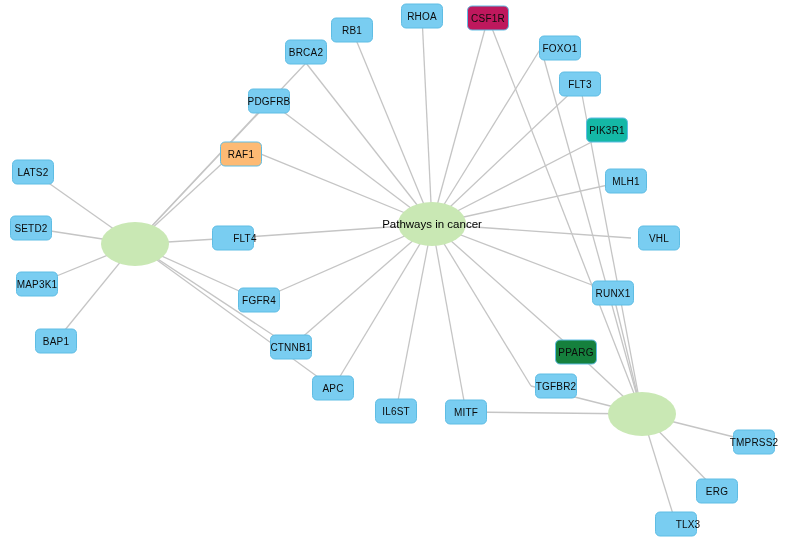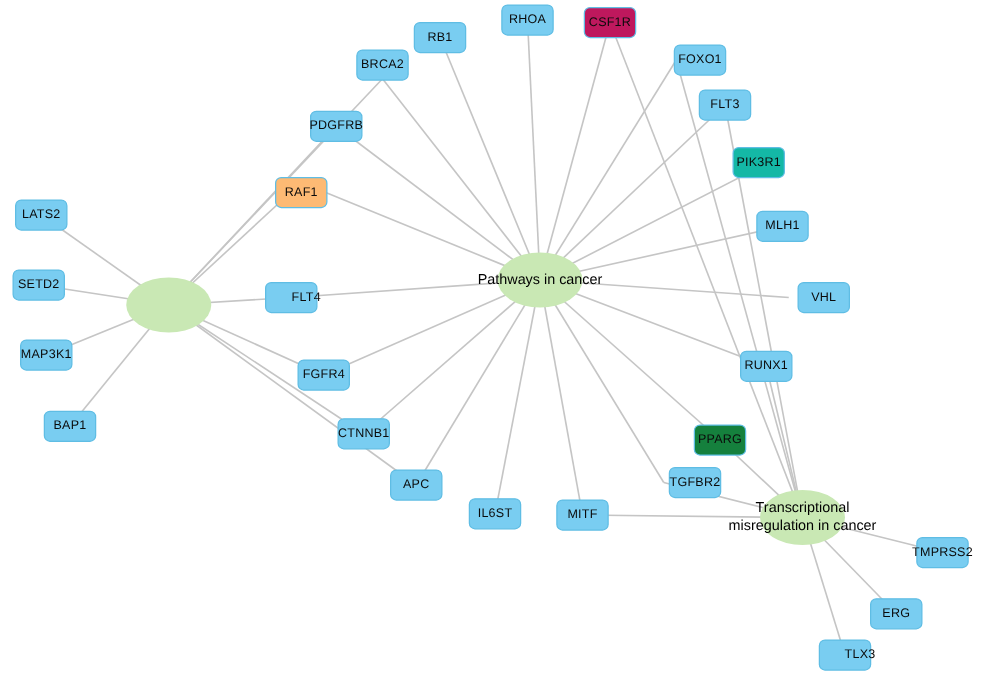--- a/index.html
+++ b/index.html
@@ -87,24 +87,20 @@
       <line x1="642" y1="414" x2="717" y2="491" stroke="#c5c5c5" stroke-width="1.3"></line>
       <line x1="642" y1="414" x2="676" y2="524" stroke="#c5c5c5" stroke-width="1.3"></line>
     </svg>
   <div id="node-layer">
       <div class="pathway-ellipse" style="left: 135px; top: 244px; background: rgb(201, 232, 180);"></div>
       <div class="pathway-ellipse" style="left: 432px; top: 224px; background: rgb(201, 232, 180);"></div>
       <div class="pathway-label" style="left: 432px; top: 224px; color: rgb(0, 0, 0);">
         <div>Pathways in cancer</div>
       </div>
       <div class="pathway-ellipse" style="left: 642px; top: 414px; background: rgb(201, 232, 180);"></div>
-      <div class="pathway-label" style="left: 642px; top: 414px; color: rgb(0, 0, 0);">
-        <div>Transcriptional</div>
-        <div>misregulation in cancer</div>
-      </div>
       <div class="gene-node" style="left: 33px; top: 172px; background: rgb(121, 205, 241); border: 1px solid rgb(95, 189, 228);">LATS2</div>
       <div class="gene-node" style="left: 31px; top: 228px; background: rgb(121, 205, 241); border: 1px solid rgb(95, 189, 228);">SETD2</div>
       <div class="gene-node" style="left: 37px; top: 284px; background: rgb(121, 205, 241); border: 1px solid rgb(95, 189, 228);">MAP3K1</div>
       <div class="gene-node" style="left: 56px; top: 341px; background: rgb(121, 205, 241); border: 1px solid rgb(95, 189, 228);">BAP1</div>
       <div class="gene-node" style="left: 241px; top: 154px; background: #fdba74; border: 1px solid rgb(95, 189, 228);">RAF1</div>
       <div class="gene-node" style="left: 269px; top: 101px; background: rgb(121, 205, 241); border: 1px solid rgb(95, 189, 228);">PDGFRB</div>
       <div class="gene-node" style="left: 306px; top: 52px; background: rgb(121, 205, 241); border: 1px solid rgb(95, 189, 228);">BRCA2</div>
       <div class="gene-node" style="left: 352px; top: 30px; background: rgb(121, 205, 241); border: 1px solid rgb(95, 189, 228);">RB1</div>
       <div class="gene-node" style="left: 422px; top: 16px; background: rgb(121, 205, 241); border: 1px solid rgb(95, 189, 228);">RHOA</div>
       <div class="gene-node" style="left: 488px; top: 18px; background: #be185d; border: 1px solid rgb(95, 189, 228);">CSF1R</div>

